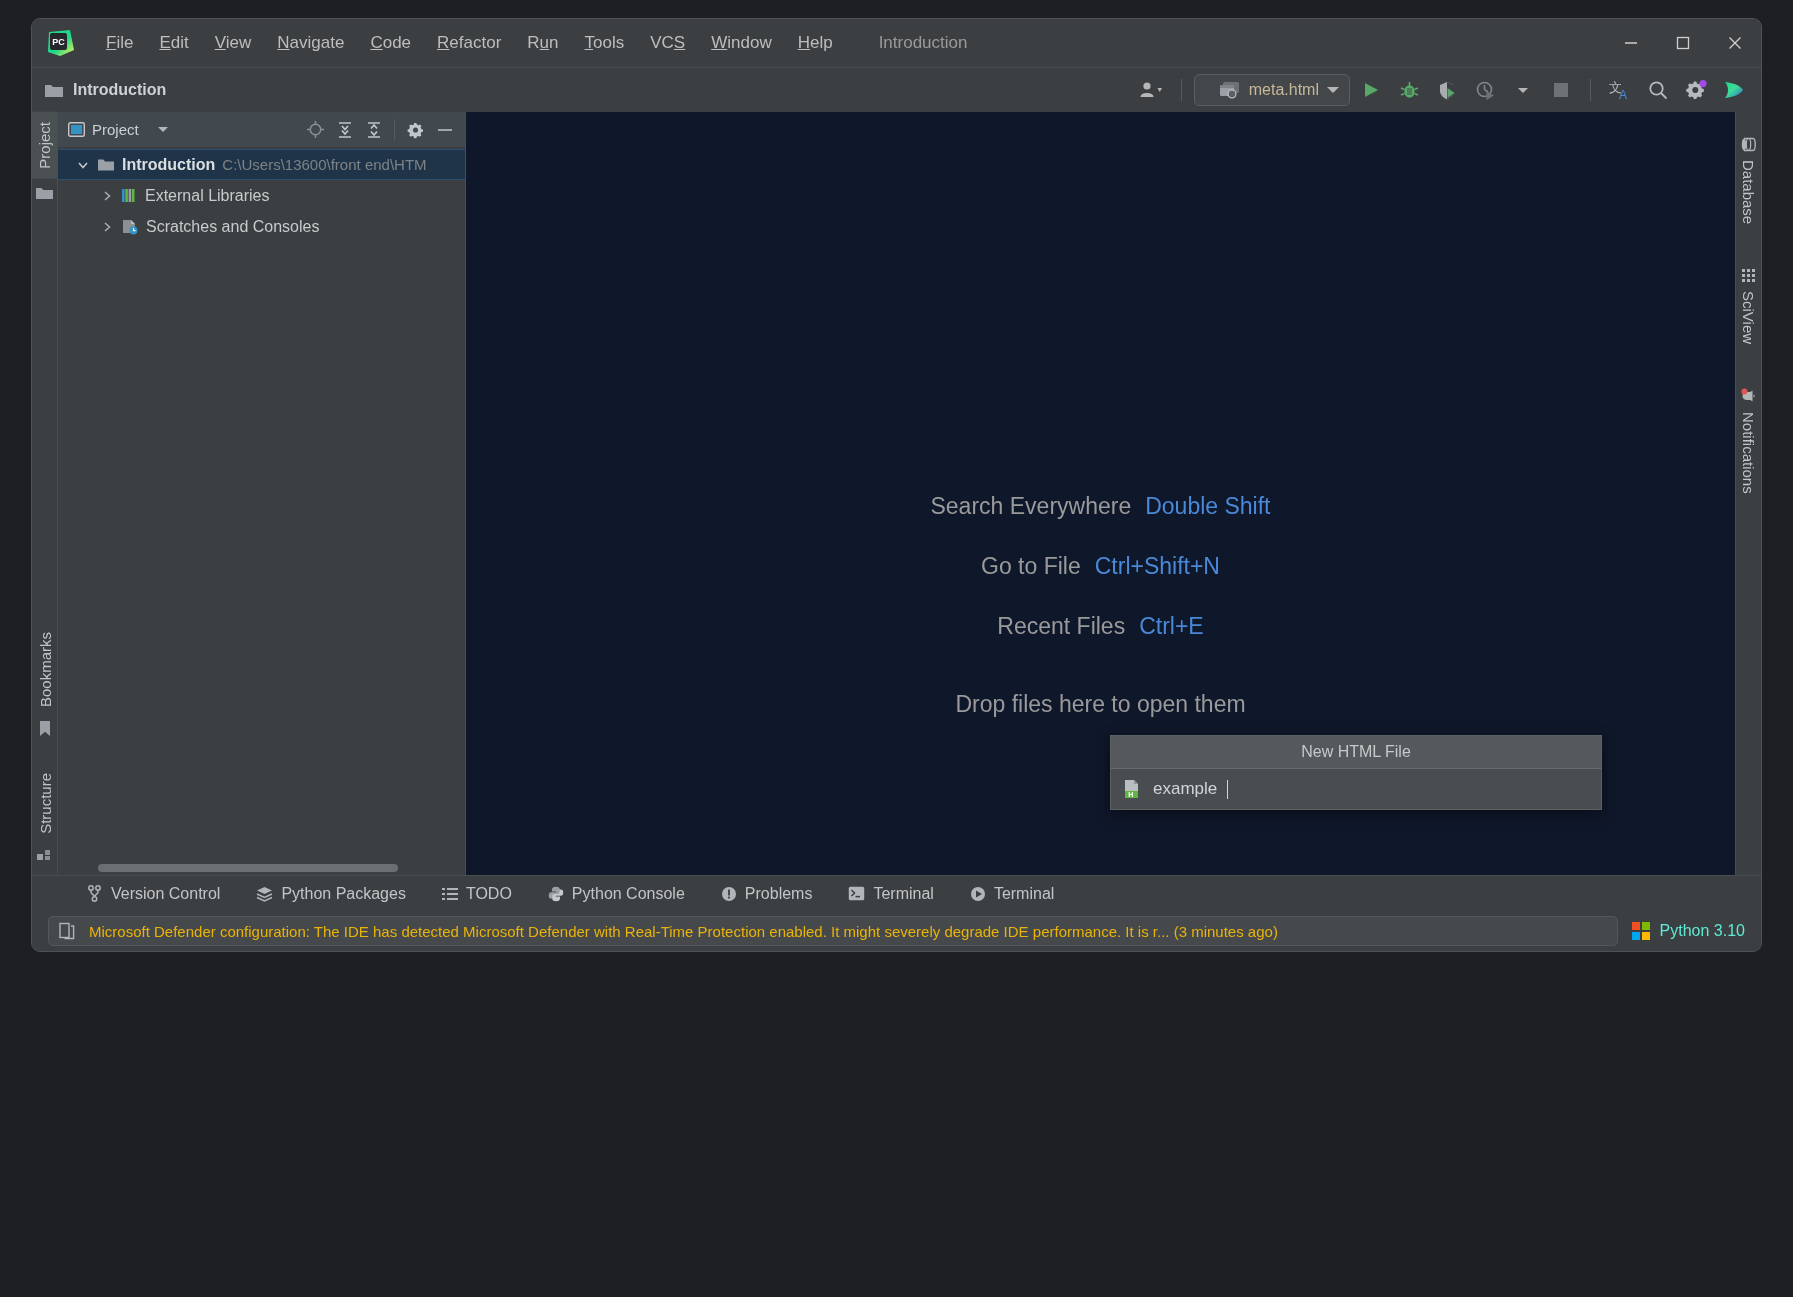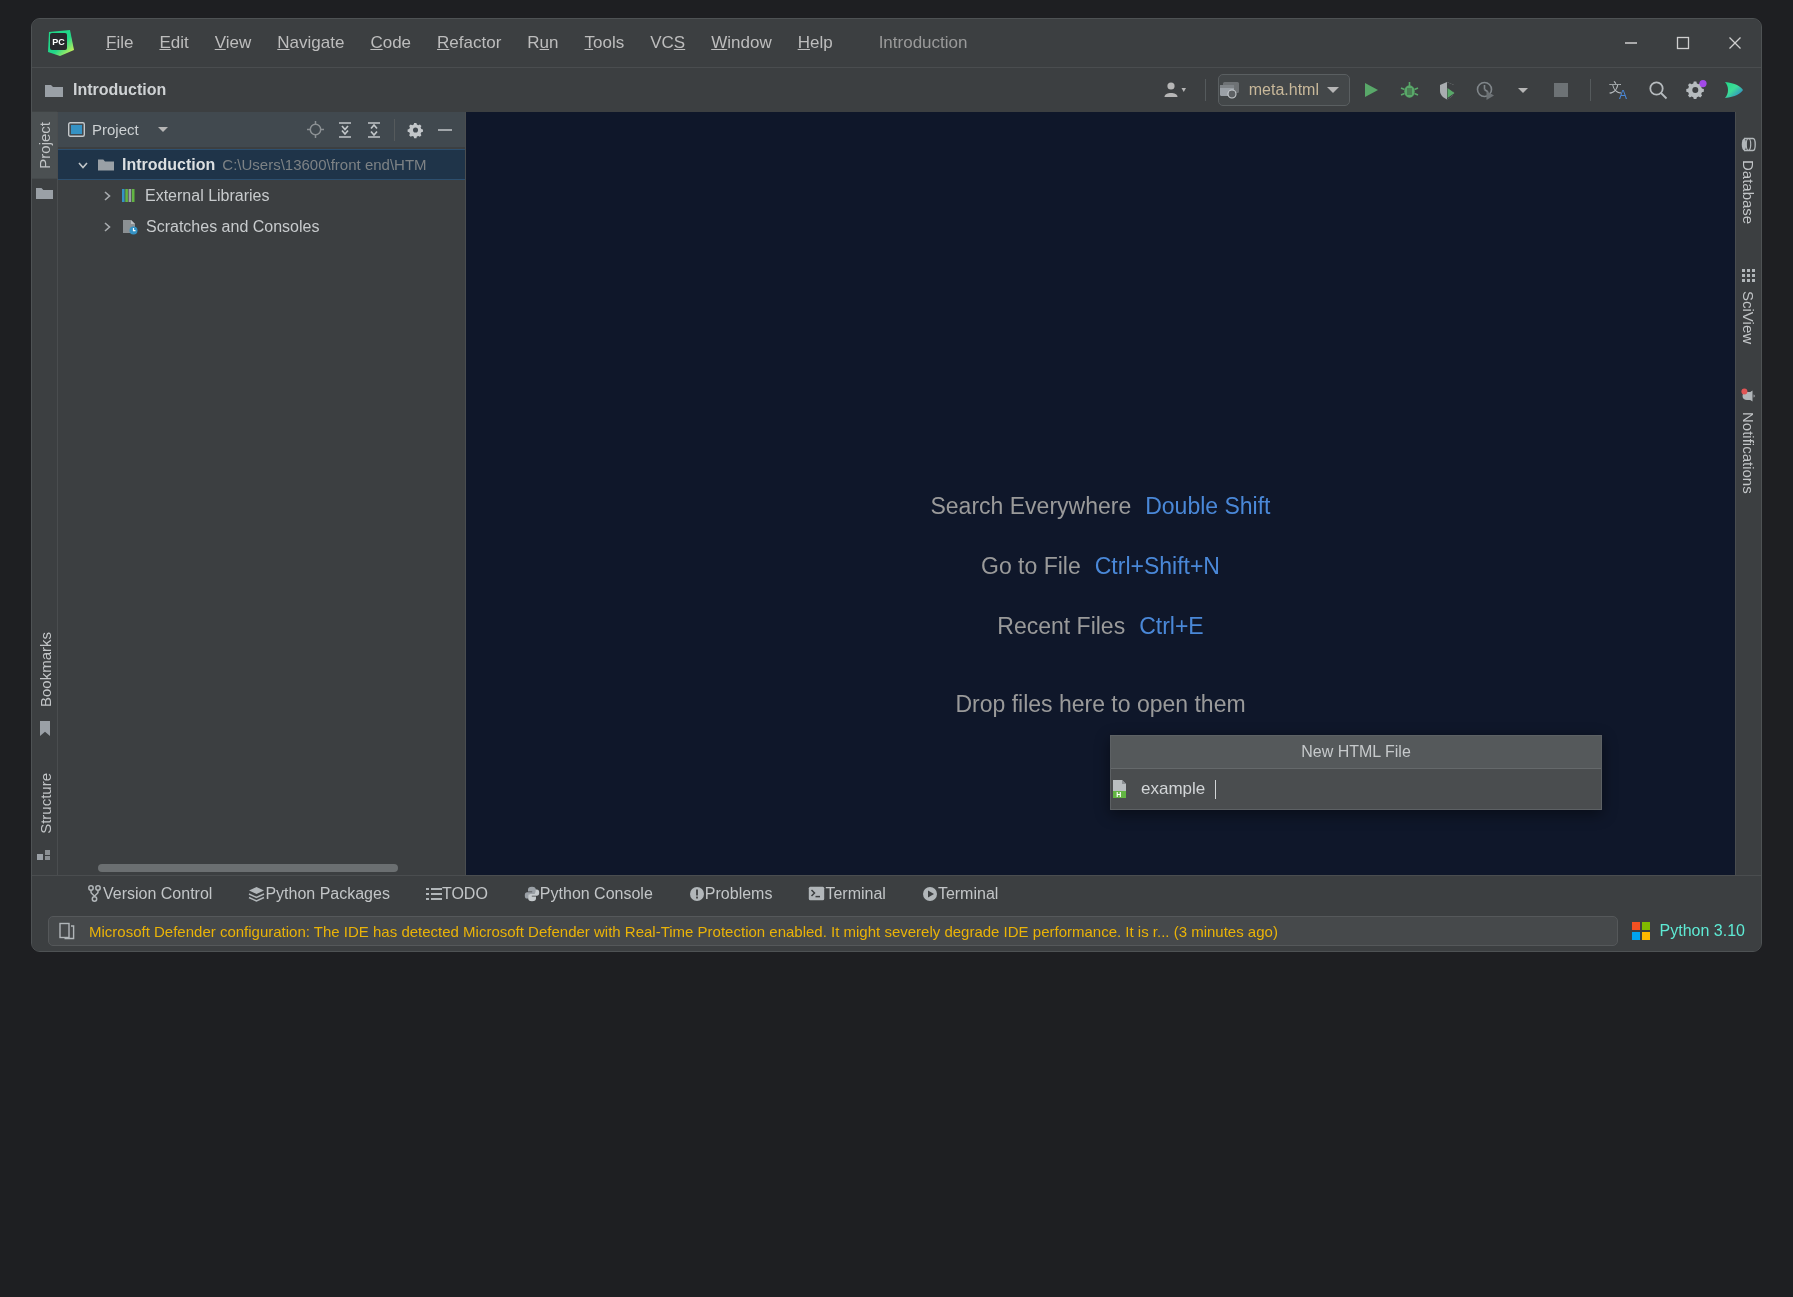--- a/index.html
+++ b/index.html
@@ -70,21 +70,21 @@
   .crumb-label { color: #cfd2d4; font-size: 16px; font-weight: bold; }
   .tb-right { margin-left: auto; display: flex; align-items: center; gap: 4px; }
   .tb-btn {
     width: 34px; height: 32px;
     display: flex; align-items: center; justify-content: center;
     border-radius: 4px;
   }
   .tb-sep { width: 1px; height: 22px; background: #555a5c; margin: 0 8px; }
   .runcfg {
     display: flex; align-items: center; gap: 8px;
-    height: 32px; padding: 0 10px 0 0;
+    height: 32px; padding: 0 10px 0 24px;
     border: 1px solid #5a5f61; border-radius: 5px;
     background: #434749;
   }
   .runcfg-label { color: #c8b89a; font-size: 16px; }
   .caret { width: 0; height: 0; border-left: 6px solid transparent; border-right: 6px solid transparent; border-top: 6px solid #b6b6b6; }
   .caret.sm { border-left-width: 5px; border-right-width: 5px; border-top-width: 5px; }
 
   
   .body { flex: 1 1 auto; display: flex; min-height: 0; }
 
@@ -163,21 +163,21 @@
     box-shadow: 0 4px 14px rgba(0,0,0,.45);
   }
   .popup-title {
     height: 33px; background: #55595b;
     display: flex; align-items: center; justify-content: center;
     color: #c6c9cb; font-size: 16px;
     border-bottom: 1px solid #65696b;
   }
   .popup-input {
     height: 40px; display: flex; align-items: center; gap: 10px;
-    background: #4a4d4f;
+    padding-left: 12px; background: #4a4d4f;
   }
   .popup-input .txt { color: #d2d5d7; font-size: 17px; }
   .cursor { display: inline-block; width: 1px; height: 19px; background: #d2d5d7; vertical-align: -3px; }
 
   
   .stripe-r {
     width: 26px; background: #3c3f41;
     border-left: 1px solid #4a4d4f;
     display: flex; flex-direction: column; align-items: center;
     padding-top: 14px;
@@ -192,21 +192,21 @@
   }
 
   
   .twbar {
     height: 36px; background: #3c3f41;
     border-top: 1px solid #4a4d4f;
     display: flex; align-items: center;
     gap: 26px; padding-left: 50px;
     flex: 0 0 auto;
   }
-  .tw { display: flex; align-items: center; gap: 0; color: #c2c5c7; font-size: 16px; white-space: nowrap; padding: 3px 5px; border-radius: 3px; }
+  .tw { display: flex; align-items: center; gap: 8px; color: #c2c5c7; font-size: 16px; white-space: nowrap; padding: 3px 5px; border-radius: 3px; }
   .statusbar {
     height: 40px; background: #3c3f41;
     display: flex; align-items: center;
     padding: 0 12px 0 16px;
     flex: 0 0 auto;
   }
   .notif {
     display: flex; align-items: center; gap: 14px;
     background: #46494b; border: 1px solid #55585a;
     border-radius: 5px;

